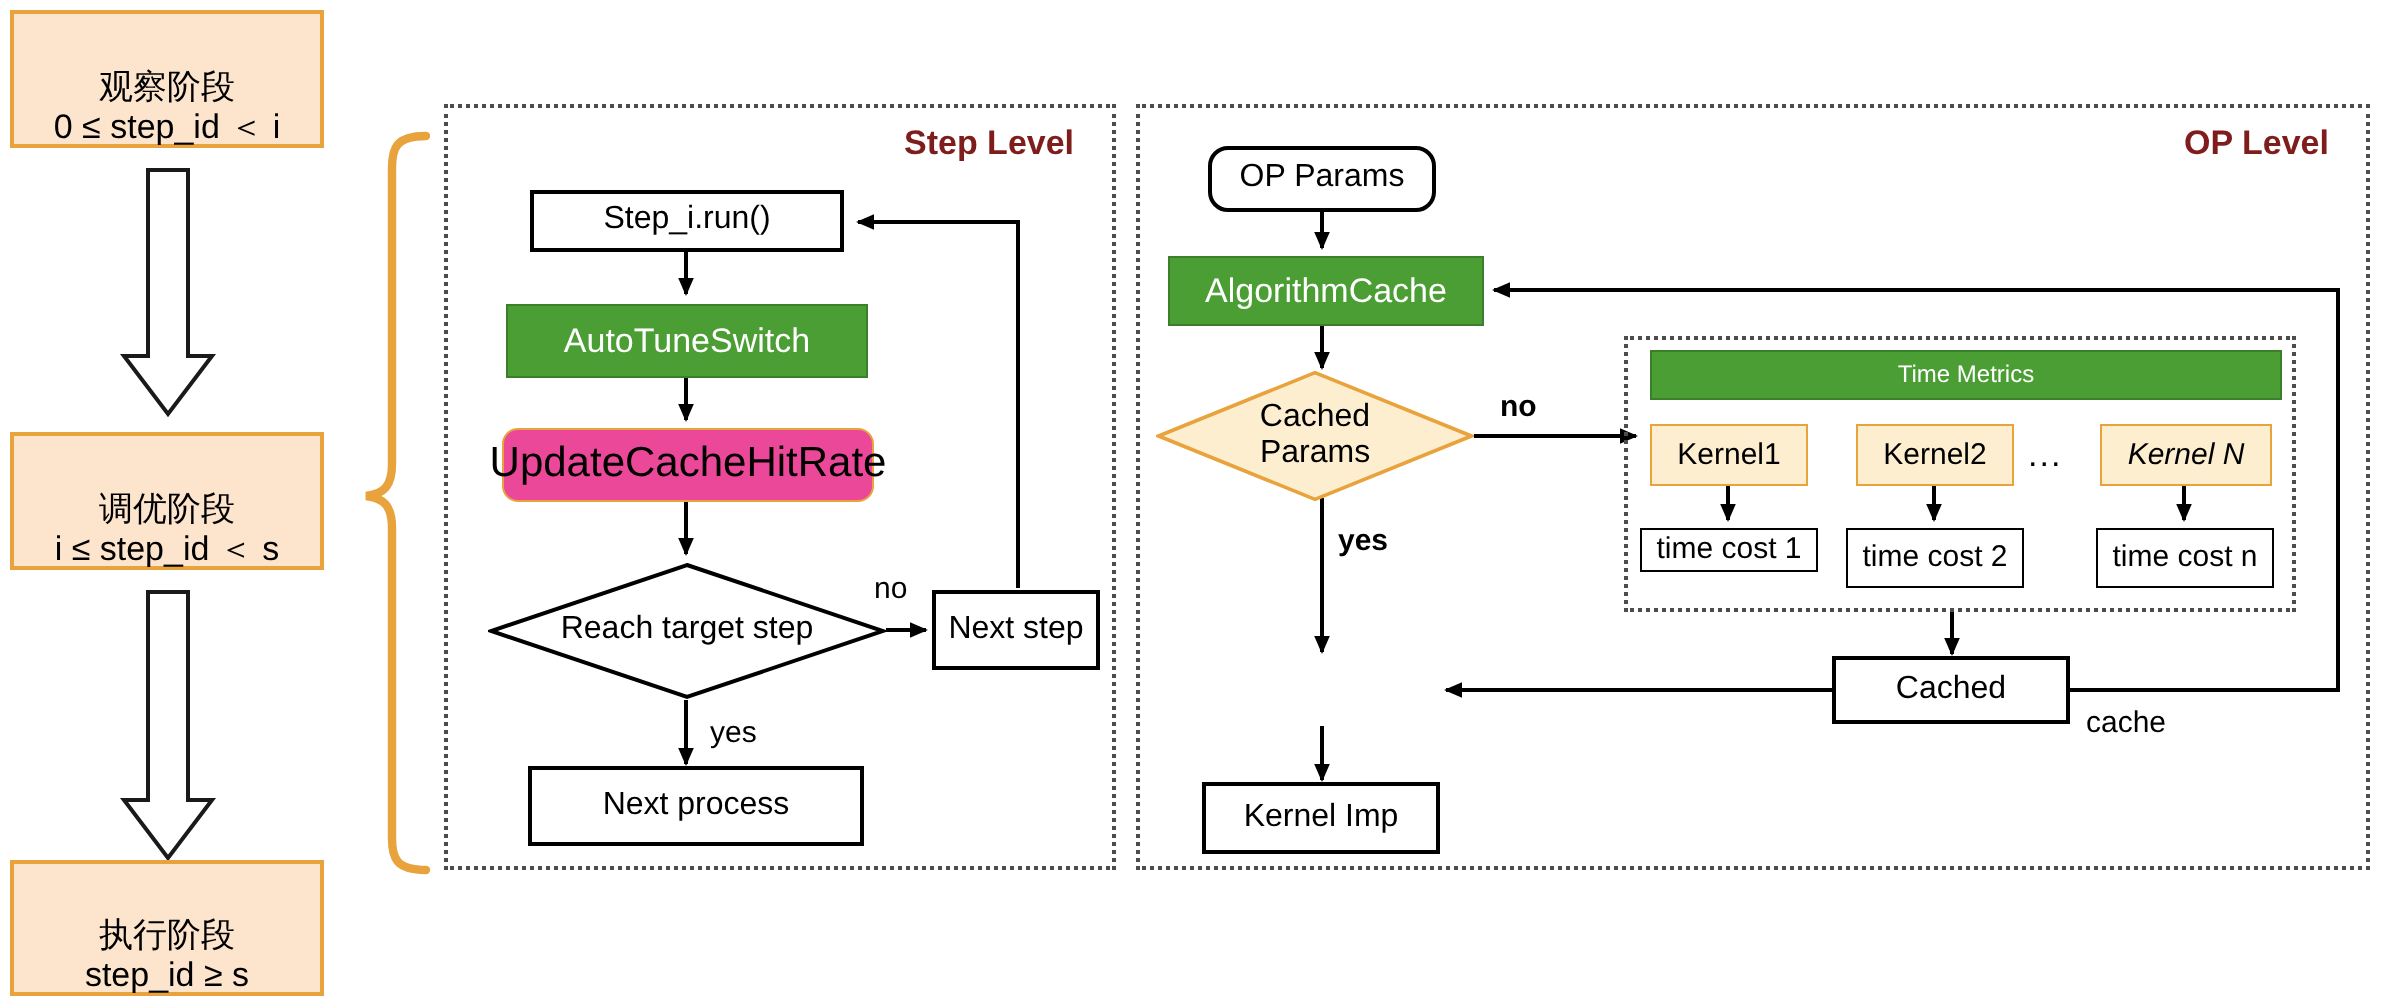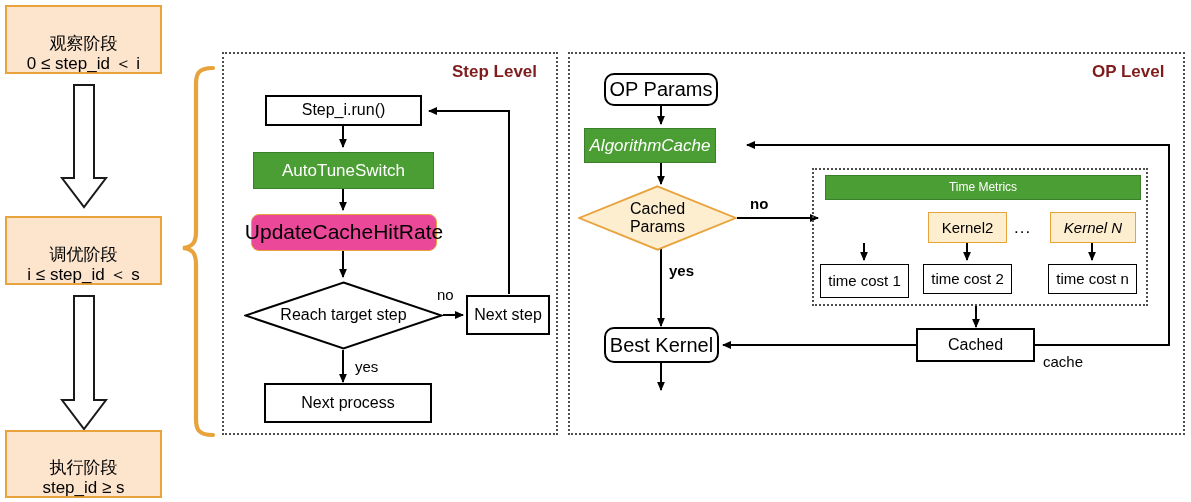--- a/index.html
+++ b/index.html
@@ -50,21 +50,21 @@
   }
   .white-box-thin {
     background: #ffffff;
     border: 1.6px solid #000000;
     font-size: 15px;
   }
   .white-round {
     background: #ffffff;
     border: 2px solid #000000;
     border-radius: 10px;
-    font-size: 20px;
+    font-size: 16px;
   }
   .green-box {
     background: #4a9e33;
     border: 1.5px solid #3c7f2a;
     color: #ffffff;
     font-size: 17px;
   }
   .green-box-sm {
     background: #4a9e33;
     border: 1.5px solid #3c7f2a;
@@ -231,21 +231,21 @@
   <div class="edge-label" style="left:437px; top:286px;">no</div>
   <div class="edge-label" style="left:355px; top:358px;">yes</div>
 
   <div class="panel" style="left:568px; top:52px; width:617px; height:383px;"></div>
   <div class="panel-title" style="left:1092px; top:62px;">OP Level</div>
 
   <div class="node white-round" style="left:604px; top:73px; width:114px; height:33px;">
     <span>OP Params</span>
   </div>
 
-  <div class="node green-box" style="left:584px; top:128px; width:132px; height:35px;font-style:italic;">
+  <div class="node green-box" style="left:584px; top:128px; width:158px; height:35px;">
     <span>AlgorithmCache</span>
   </div>
 
   <div class="diamond-wrap" style="left:578px; top:185px; width:159px; height:66px;">
     <svg width="159" height="66" viewBox="0 0 159 66">
       <polygon points="79.5,1.3 157.7,33 79.5,64.7 1.3,33" fill="#fdeecf" stroke="#e8a33d" stroke-width="1.8"></polygon>
     </svg>
     <div class="diamond-text">
       <span>Cached</span>
       <span>Params</span>
@@ -254,42 +254,45 @@
 
   <div class="edge-label bold" style="left:750px; top:195px;">no</div>
   <div class="edge-label bold" style="left:669px; top:262px;">yes</div>
 
   <div class="panel-inner" style="left:812px; top:168px; width:336px; height:138px;"></div>
 
   <div class="node green-box-sm" style="left:825px; top:175px; width:316px; height:25px;">
     <span>Time Metrics</span>
   </div>
 
+  <div class="node cream-box-sm" style="left:825px; top:212px; width:79px; height:31px;">
+    <span>Kernel1</span>
+  </div>
   <div class="node cream-box-sm" style="left:928px; top:212px; width:79px; height:31px;">
     <span>Kernel2</span>
   </div>
   <div class="ellipsis-lbl" style="left:1014px; top:218px;">...</div>
   <div class="node cream-box-sm" style="left:1050px; top:212px; width:86px; height:31px;font-style:italic;">
     <span>Kernel N</span>
   </div>
 
-  <div class="node white-box-thin" style="left:820px; top:264px; width:89px; height:34px;">
+  <div class="node white-box-thin" style="left:820px; top:264px; width:89px; height:22px;">
     <span>time cost 1</span>
   </div>
   <div class="node white-box-thin" style="left:923px; top:264px; width:89px; height:30px;">
     <span>time cost 2</span>
   </div>
   <div class="node white-box-thin" style="left:1048px; top:264px; width:89px; height:30px;">
     <span>time cost n</span>
   </div>
 
   <div class="node white-box" style="left:916px; top:328px; width:119px; height:34px;">
     <span>Cached</span>
   </div>
 
   <div class="edge-label" style="left:1043px; top:353px;">cache</div>
 
-  <div class="node white-round" style="left:604px; top:327px; width:115px; height:36px;">
-    <span>Best Kernel</span>
-  </div>
-
+
+  <div class="node white-box" style="left:601px; top:391px; width:119px; height:36px;">
+    <span>Kernel Imp</span>
+  </div>
 
 </div>
 
 </body></html>

